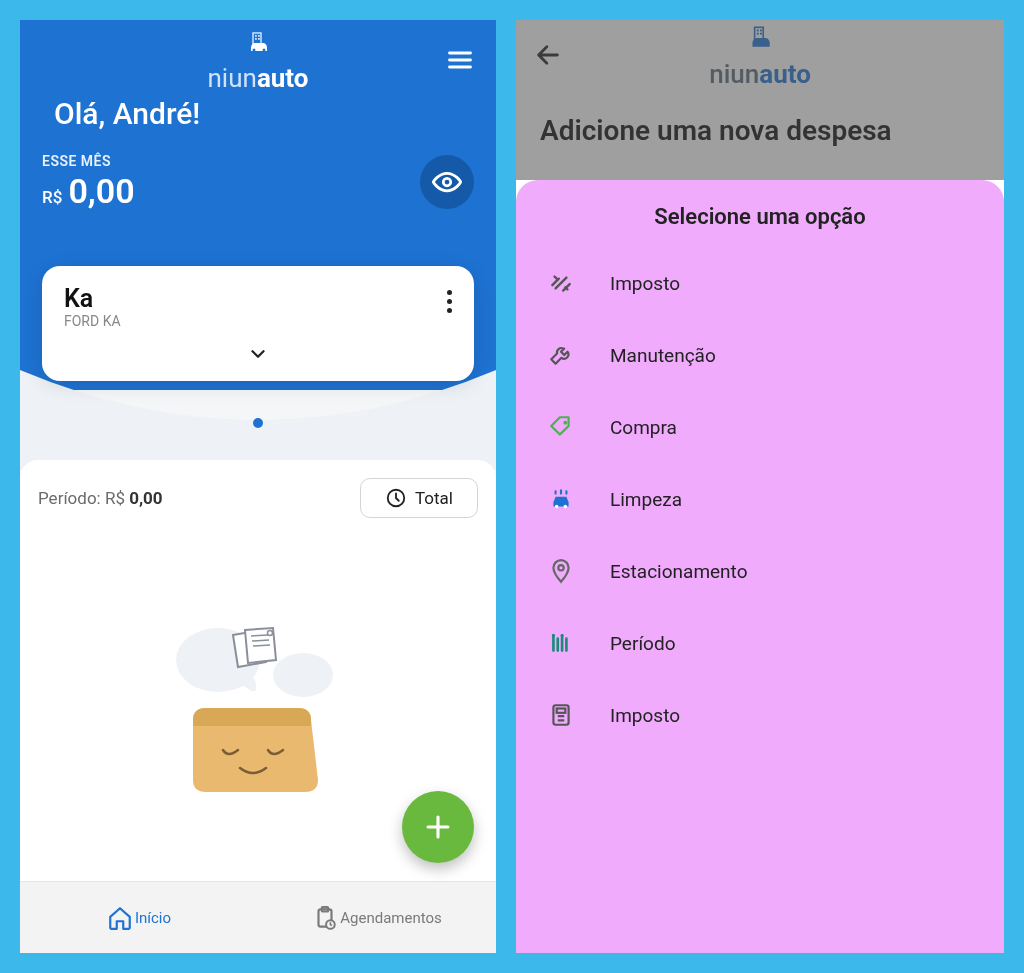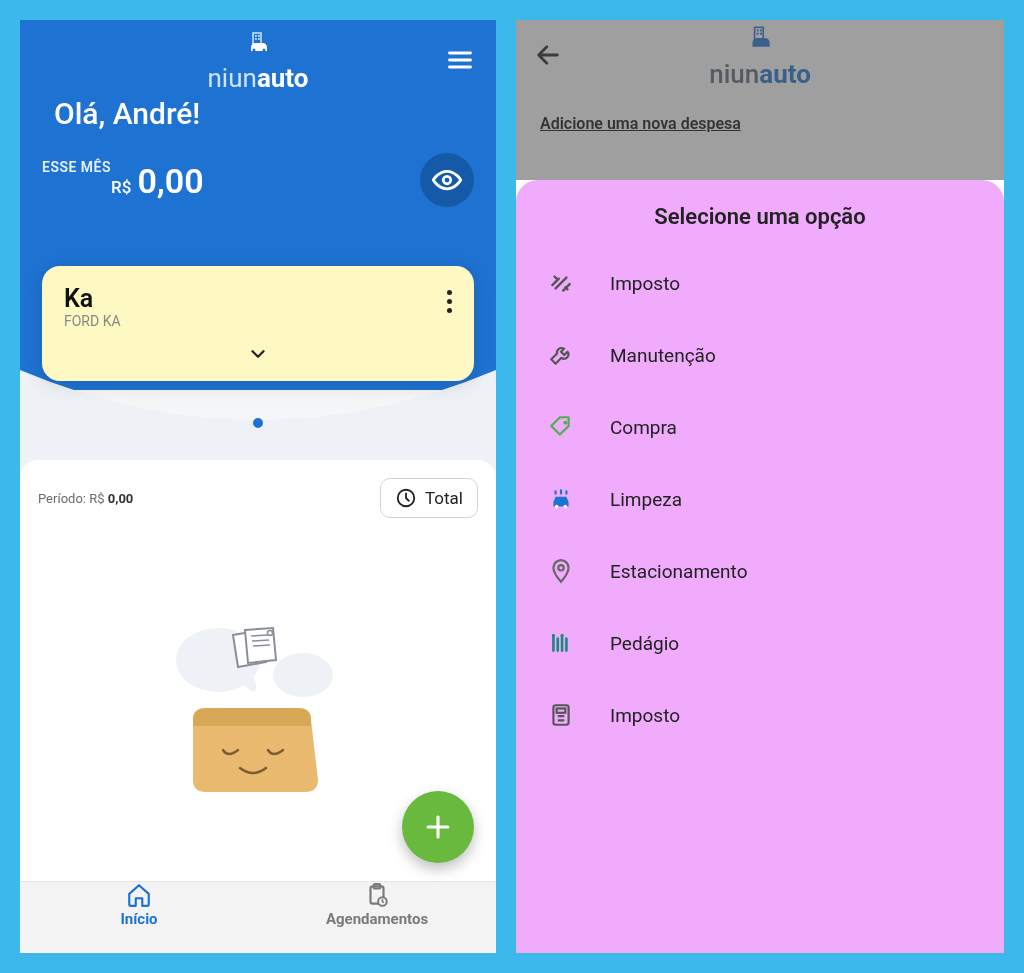--- a/index.html
+++ b/index.html
@@ -11,63 +11,63 @@
   
   .header-blue { background: #1e72d2; color: #fff; padding: 14px 22px 0 22px; height: 370px; position: relative; }
   .header-top { display: flex; align-items: center; justify-content: space-between; height: 56px; }
   .logo { font-size: 26px; font-weight: 500; display: flex; align-items: center; gap: 12px; flex-direction: column; margin: 0 auto; }
   .logo-text { margin-top: -2px; }
   .logo-text .light { color: #cfe3fb; font-weight: 400; }
   .logo-text .bold { color: #fff; font-weight: 700; }
   .menu-icon { color: #fff; cursor: pointer; }
   .greeting { font-size: 30px; font-weight: 500; margin-top: 6px; margin-left: 12px; }
   .month-row { display: flex; justify-content: space-between; align-items: center; margin-top: 22px; }
-  .month-col { display: flex; flex-direction: row; }
+  .month-col { display: flex; flex-direction: column; }
   .month-label { font-size: 14px; font-weight: 600; letter-spacing: 0.5px; opacity: 0.9; }
   .money { display: flex; align-items: baseline; gap: 6px; margin-top: 2px; }
   .money .cur { font-size: 17px; font-weight: 500; }
   .money .val { font-size: 34px; font-weight: 600; }
   .eye-btn { width: 54px; height: 54px; border-radius: 50%; background: #155aa8; display: flex; align-items: center; justify-content: center; cursor: pointer; }
 
-  .car-card { position: absolute; left: 22px; right: 22px; top: 246px; background: #fef9c3; border-radius: 18px; box-shadow: 0 4px 20px rgba(0,0,0,0.12); padding: 18px 22px 12px 22px; }
+  .car-card { position: absolute; left: 22px; right: 22px; top: 246px; background: #ffffff; border-radius: 18px; box-shadow: 0 4px 20px rgba(0,0,0,0.12); padding: 18px 22px 12px 22px; }
   .car-top { display: flex; justify-content: space-between; align-items: flex-start; }
   .car-name { font-size: 25px; font-weight: 600; color: #111; }
   .car-sub { font-size: 14px; color: #888; margin-top: 0px; }
   .more-dots { cursor: pointer; color: #222; font-size: 20px; line-height: 8px; display:flex; flex-direction:column; gap:4px; align-items:center; margin-top:6px; }
   .more-dots span { width:5px; height:5px; background:#222; border-radius:50%; display:block; }
   .chevron { text-align: center; margin-top: 14px; cursor: pointer; }
 
   .curve { position: absolute; top: 310px; left: 0; right: 0; height: 140px; }
 
   .dots { position: absolute; top: 398px; left: 0; right: 0; display: flex; justify-content: center; }
   .dot { width: 10px; height: 10px; border-radius: 50%; background: #1e72d2; }
 
   .body-white { flex: 1; background: #fff; margin-top: 70px; border-radius: 18px 18px 0 0; padding: 18px 18px 0 18px; position: relative; display:flex; flex-direction:column; }
   .period-row { display: flex; justify-content: space-between; align-items: center; }
-  .period-text { font-size: 13px; color: #6b6b6b; }
+  .period-text { font-size: 17px; color: #6b6b6b; }
   .period-text b { color: #333; font-weight: 700; }
-  .total-chip { border: 1px solid #d5d5d5; border-radius: 10px; padding: 8px 14px; display: flex; align-items: center; gap: 8px; cursor: pointer; font-size: 17px; color: #222; }
+  .total-chip { border: 1px solid #d5d5d5; border-radius: 10px; padding: 8px 24px; display: flex; align-items: center; gap: 8px; cursor: pointer; font-size: 17px; color: #222; }
 
   .illus { flex:1; display:flex; align-items:center; justify-content:center; margin-top:20px; }
 
   .fab { position: absolute; right: 22px; bottom: 90px; width: 72px; height: 72px; border-radius: 50%; background: #69b93e; display: flex; align-items: center; justify-content: center; box-shadow: 0 6px 14px rgba(0,0,0,0.25); cursor: pointer; }
   .fab svg { color: #fff; }
 
   .bottom-nav { height: 72px; background: #f3f3f3; display: flex; border-top: 1px solid #e5e5e5; }
-  .nav-item { flex: 1; display: flex; flex-direction: column; align-items: center; justify-content: flex-start; gap: 2px; cursor: pointer; font-size: 15px; font-weight: bold; }
+  .nav-item { flex: 1; display: flex; align-items: center; justify-content: center; gap: 2px; cursor: pointer; font-size: 15px; }
   .nav-item.active { color: #1e72d2; }
   .nav-item.inactive { color: #7a7a7a; }
 
   
   .right-header { height: 160px; position: relative; background: #fff; }
   .right-overlay { position:absolute; inset:0; background: rgba(80,80,80,0.55); }
   .right-topbar { display:flex; align-items:center; height:74px; padding: 0 18px; }
   .back-arrow { cursor:pointer; }
   .right-logo { margin: 0 auto; }
-  .add-title { font-size: 16px; font-weight: 600; color: #111; padding: 20px 24px 0 24px; text-decoration: underline; }
+  .add-title { font-size: 28px; font-weight: 600; color: #111; padding: 20px 24px 0 24px; }
 
   .sheet { position: absolute; left:0; right:0; top: 160px; bottom:0; background:#f0abfc; border-radius: 22px 22px 0 0; padding: 24px 30px 0 30px; overflow:hidden; }
   .sheet-title { text-align:center; font-size: 22px; font-weight:600; color:#222; margin-bottom: 18px; }
   .options { display:flex; flex-direction:column; }
   .option { display:flex; align-items:center; gap: 34px; height: 72px; cursor:pointer; font-size: 19px; color:#222; }
   .option .icon-holder { width: 30px; display:flex; justify-content:center; }
 </style>
 </head>
 <body>
 
@@ -270,21 +270,21 @@
           <span>Estacionamento</span>
         </div>
         <div class="option">
           <span class="icon-holder">
             <svg width="26" height="26" viewBox="0 0 24 24">
               <path d="M5 5v14M9 8v11M13 5v14M17 8v11" stroke="#1a8a7a" stroke-width="2.4" stroke-linecap="round"></path>
               <circle cx="5" cy="5" r="1.4" fill="#1a8a7a"></circle>
               <circle cx="13" cy="5" r="1.4" fill="#1a8a7a"></circle>
             </svg>
           </span>
-          <span>Pedágio</span>
+          <span>Período</span>
         </div>
         <div class="option">
           <span class="icon-holder">
             <svg width="26" height="26" viewBox="0 0 24 24">
               <rect x="5" y="3" width="14" height="18" rx="2" fill="none" stroke="#555" stroke-width="2"></rect>
               <path d="M9 13h6M9 17h6" stroke="#555" stroke-width="2"></path>
               <rect x="8" y="6" width="8" height="4" fill="none" stroke="#555" stroke-width="2"></rect>
             </svg>
           </span>
           <span>Imposto</span>

